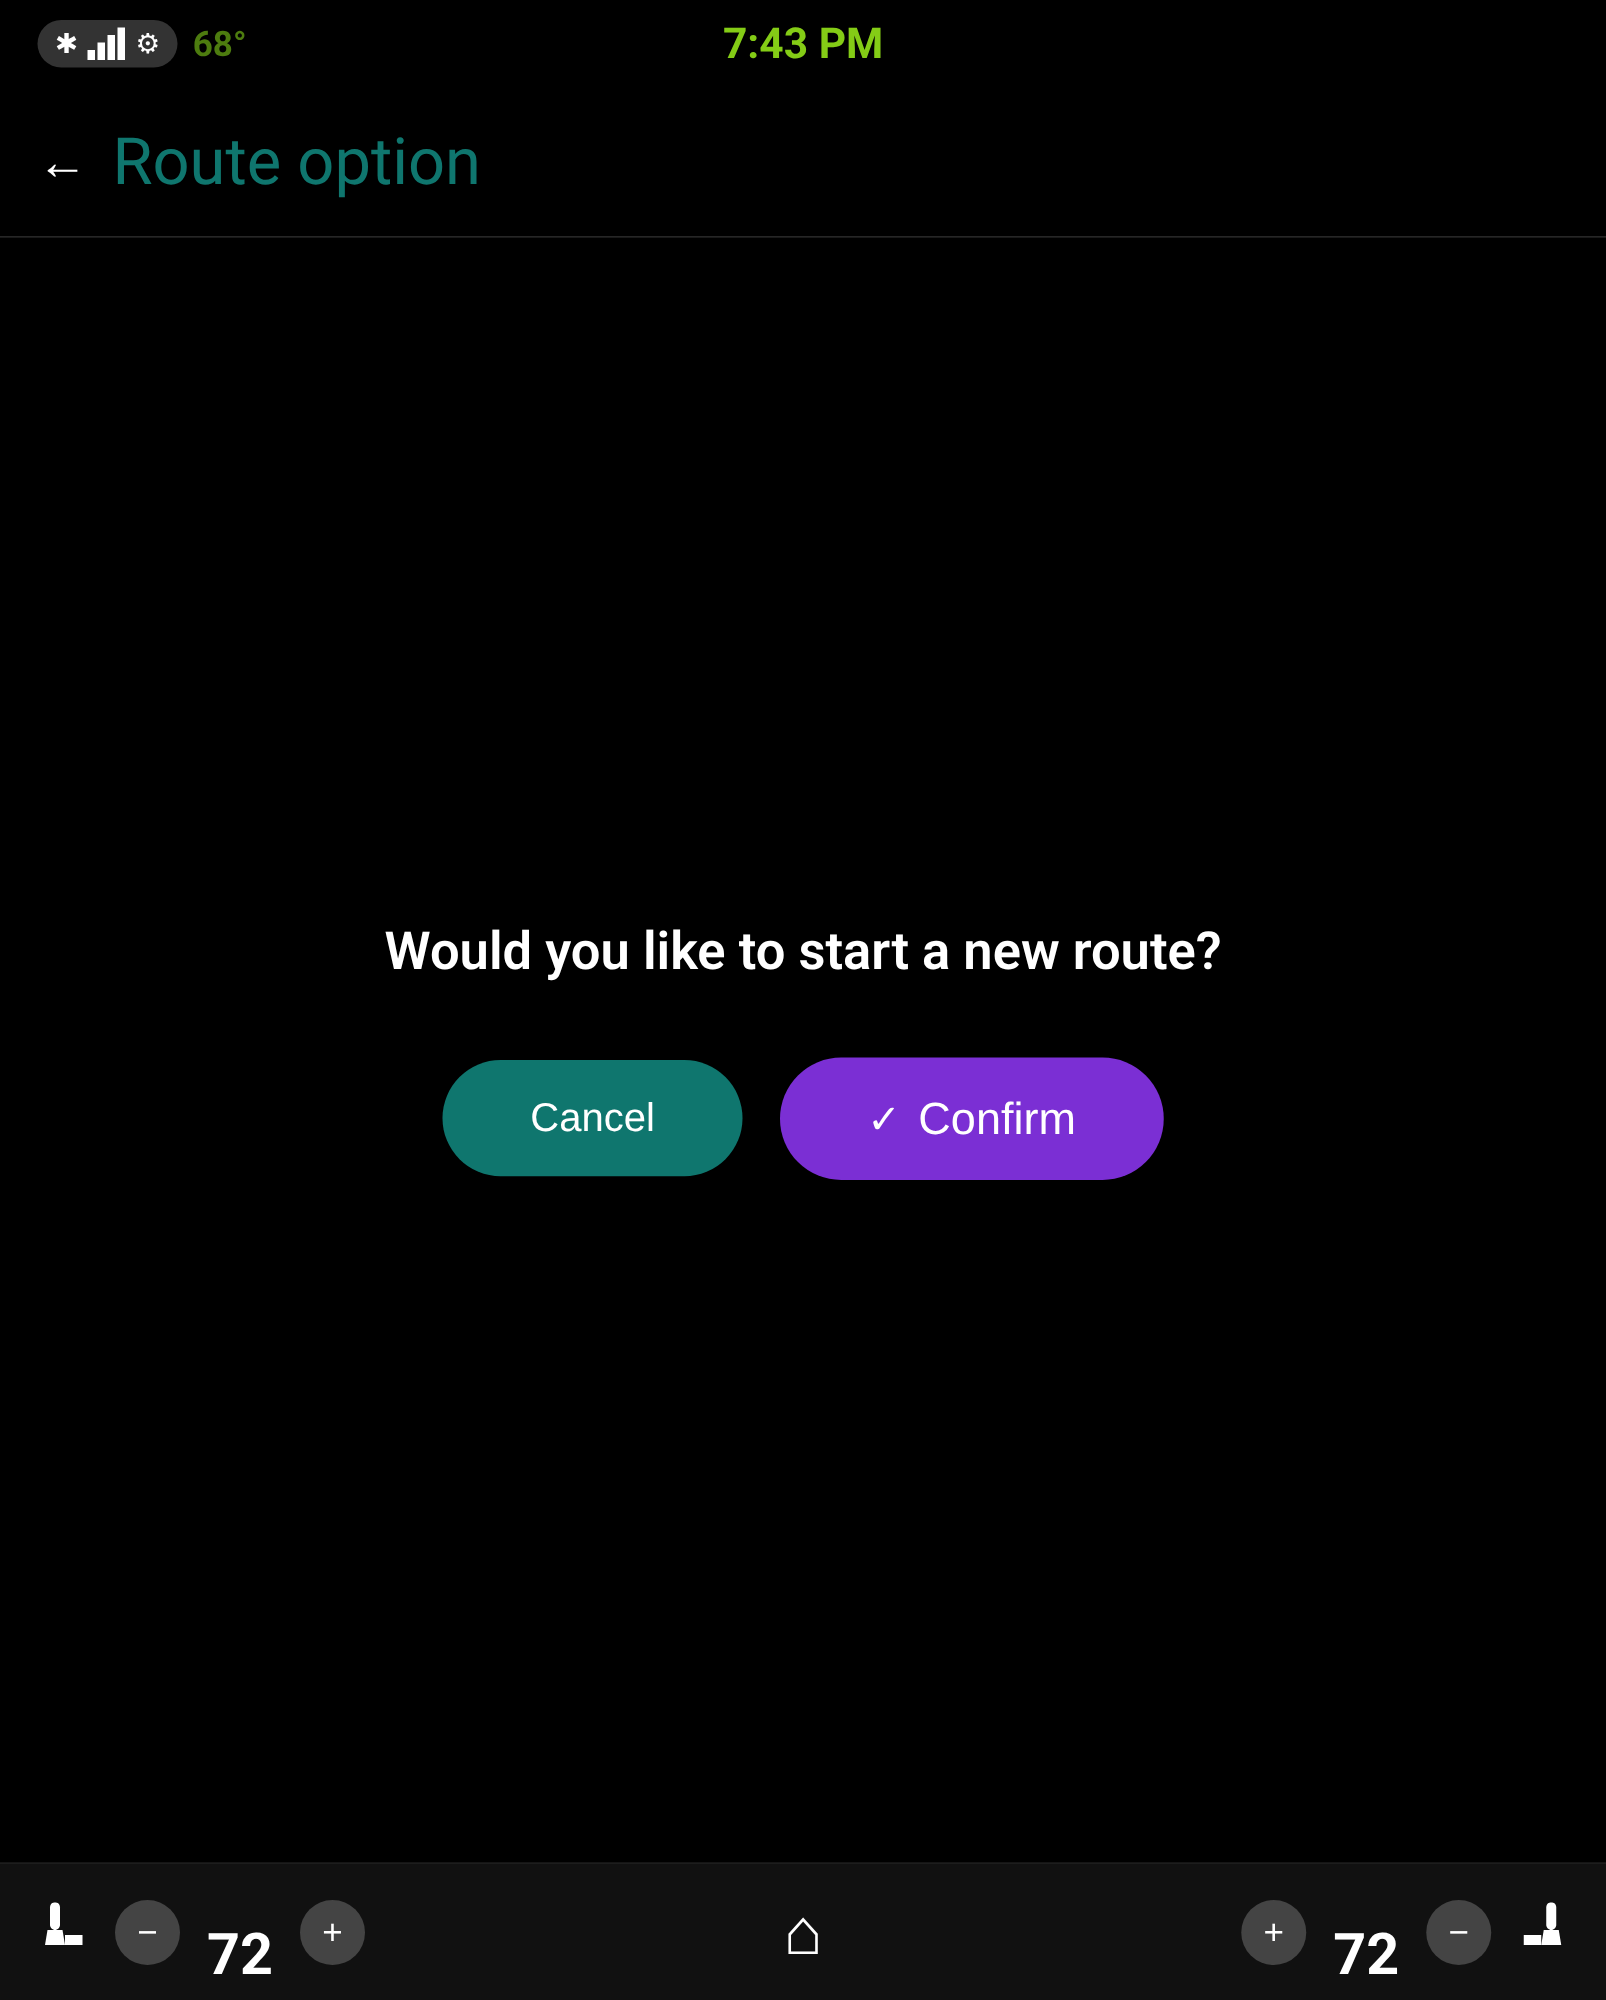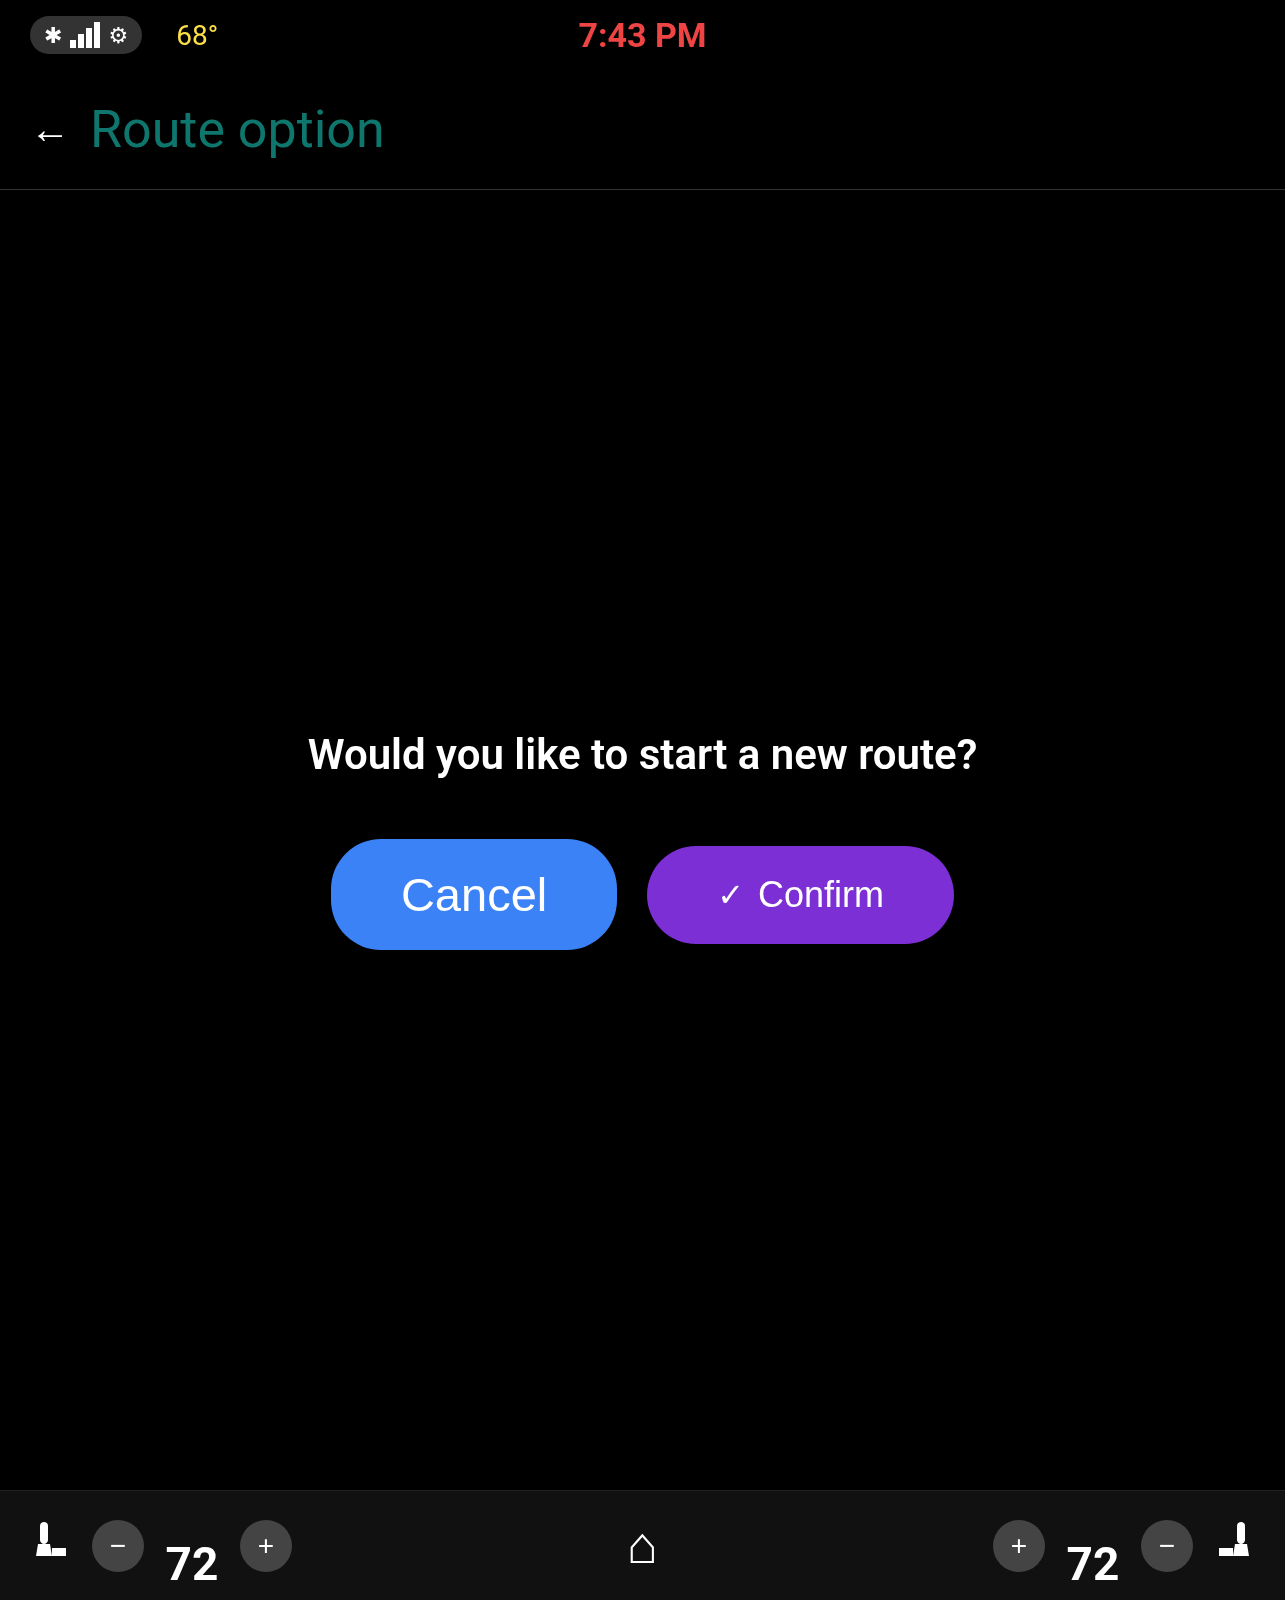--- a/index.html
+++ b/index.html
@@ -37,29 +37,28 @@
       display: flex;
       align-items: center;
       gap: 8px;
       background: #333;
       border-radius: 20px;
       padding: 6px 14px;
     }
 
     .status-temp {
       font-size: 28px;
-      font-weight: 400;
-      color: #fde047;
-      margin-left: 22px;
+      font-weight: 700;
+      color: #4d7c0f;
     }
 
     .status-time {
       font-size: 34px;
       font-weight: 700;
-      color: #ef4444;
+      color: #84cc16;
       position: absolute;
       left: 50%;
       transform: translateX(-50%);
     }
 
     
     .header {
       display: flex;
       align-items: center;
       padding: 20px 30px;
@@ -97,26 +96,26 @@
       margin-bottom: 60px;
     }
 
     .dialog-buttons {
       display: flex;
       gap: 30px;
       align-items: center;
     }
 
     .btn-cancel {
-      background: #3b82f6;
+      background: #0f766e;
       color: #fff;
       border: none;
       border-radius: 50px;
       padding: 28px 70px;
-      font-size: 47px;
+      font-size: 32px;
       font-weight: 500;
       cursor: pointer;
     }
 
     .btn-confirm {
       background: #7b2fd4;
       color: #fff;
       border: none;
       border-radius: 50px;
       padding: 28px 70px;

